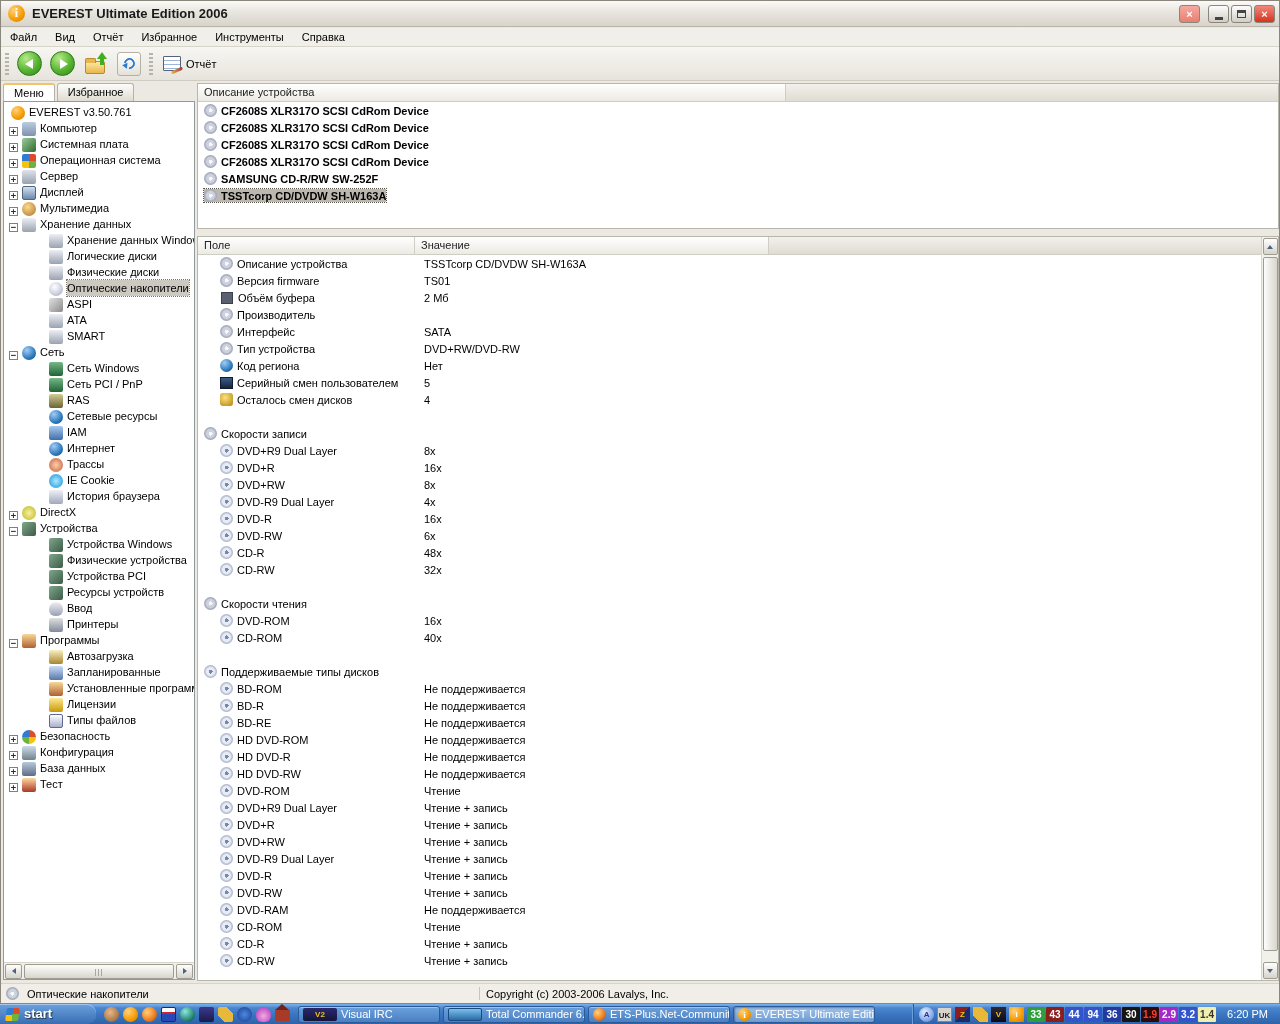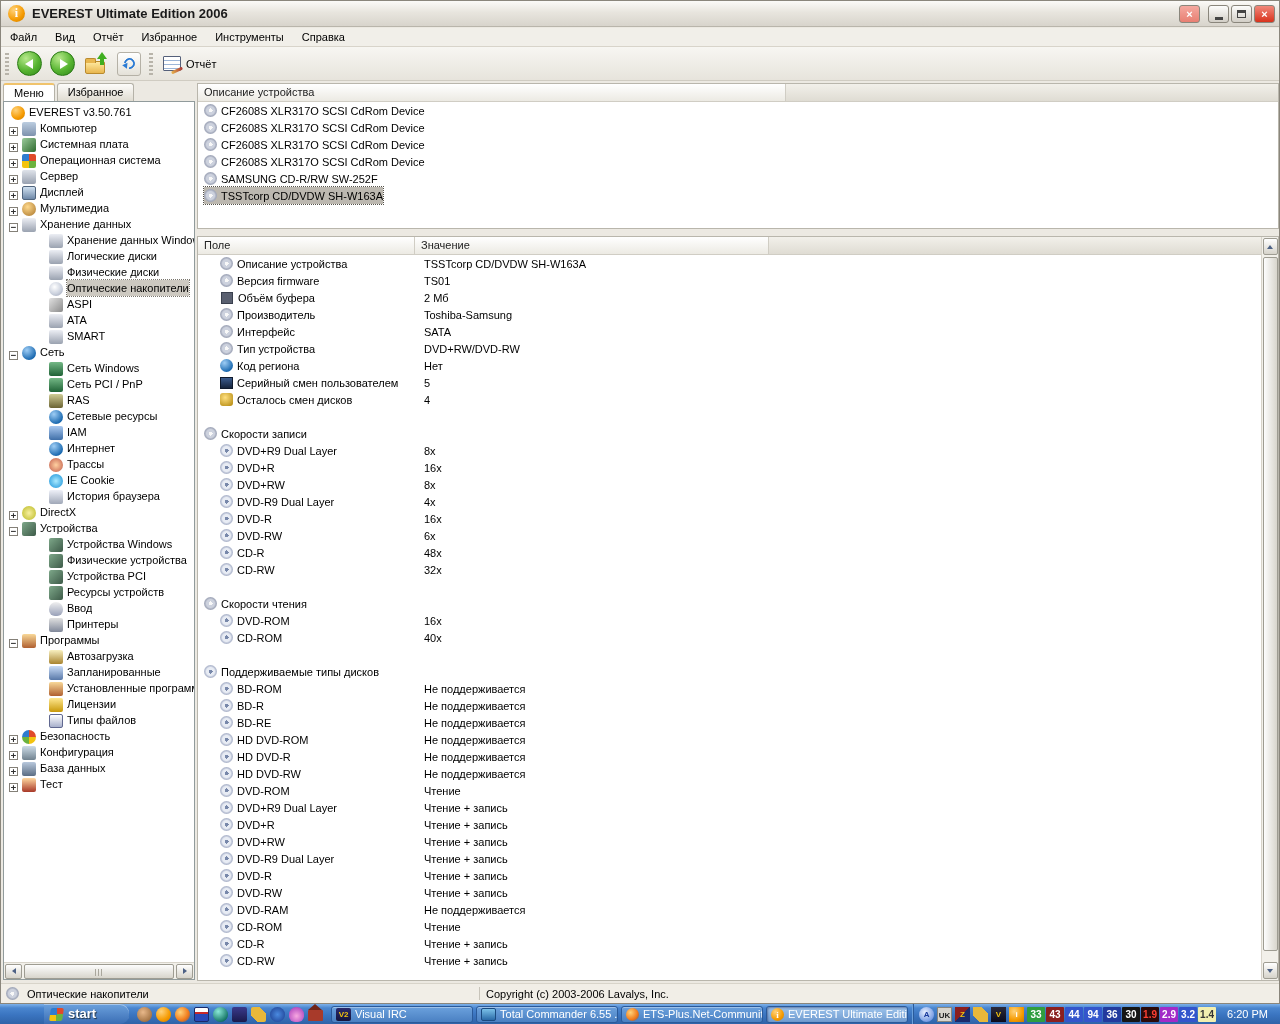--- a/index.html
+++ b/index.html
@@ -139,21 +139,21 @@
   .v-track-rest { flex:1; }
 
   
   .rightcol { position:absolute; left:196px; top:82px; width:1082px; height:666px; }
   .device-pane { position:absolute; left:0; top:0; width:100%; height:146px; background:#fff;
                  border:1px solid #b9b6ac; overflow:hidden; }
   .pane-hdr { height:18px; display:flex; border-bottom:1px solid #d0cdc4; }
   .col-hdr { background:linear-gradient(#ffffff,#eceae3); border-right:1px solid #d0cdc4;
              line-height:17px; padding-left:6px; color:#222; }
   .col-rest { flex:1; background:linear-gradient(#f2f0ea,#dfdcd3); }
-  .dev-row { height:17px; display:flex; padding-left:6px; }
+  .dev-row { height:17px; display:flex; align-items:center; padding-left:6px;font-weight:bold; }
   .sel-wrap { display:inline-flex; align-items:center; background:#bcb8b0; outline:1px dotted #55524a; }
   .cd-icon { width:13px; height:13px; border-radius:50%; margin-right:4px; flex:none;
              background:radial-gradient(circle at 50% 50%,#f8f8f8 0 2px,#cdd2de 2px 4px,#a8aebf 60%,#8890a4); }
   .disc-icon { width:13px; height:13px; border-radius:50%; margin-right:4px; flex:none;
              background:radial-gradient(circle at 50% 50%,#7888aa 0 2px,#e8ecf4 2px 4px,#b8c0d4 60%,#8890a8); }
   .chip-icon { width:12px; height:12px; margin:0 5px 0 1px; background:#5a6070; border:1px solid #3a404e; flex:none; }
   .globe2-icon { width:13px; height:13px; border-radius:50%; margin-right:4px; flex:none;
              background:radial-gradient(circle at 35% 30%,#9ecdf5,#1565ad 75%); }
   .monitor-user-icon { width:13px; height:12px; margin-right:4px; background:linear-gradient(#3a5a8c,#16243c);
              border:1px solid #101a2c; flex:none; }
@@ -173,21 +173,21 @@
   
   .statusbar { position:absolute; left:0; top:982px; width:100%; height:20px;
                background:#f1eee7; border-top:1px solid #d8d4ca; display:flex; align-items:center; }
   .statusbar .cd-icon { margin-left:5px; }
   .status-divider { position:absolute; left:478px; top:3px; bottom:3px; width:1px; background:#c8c4ba; }
   .copyright { position:absolute; left:485px; line-height:20px; }
 
   
   .taskbar { position:absolute; left:0; top:1004px; width:1280px; height:20px;
              background:linear-gradient(180deg,#7db1ea 0,#4a86cf 20%,#3a74c0 55%,#2f63a8 100%);
-             display:flex; align-items:center; overflow:hidden;padding-left:44px; }
+             display:flex; align-items:center; overflow:hidden; }
   .startbtn { width:96px; height:20px; display:flex; align-items:center; gap:5px; padding-left:6px;
               background:linear-gradient(180deg,#6ba1dd,#3a6db4); border-radius:0 9px 9px 0;
               box-shadow:inset 0 1px 0 rgba(255,255,255,.4); }
   .xpflag { width:13px; height:13px; border-radius:2px; transform:skewX(-8deg);
             background:conic-gradient(#e04a2a 0 25%,#6cb33f 0 50%,#f3c30f 50% 75%,#2f7cd0 0); }
   .start-label { color:#fff; font:bold 13px/20px "Liberation Sans",sans-serif; text-shadow:1px 1px 1px #234; }
   .qlaunch { display:flex; align-items:center; gap:4px; padding:0 8px; }
   .ql { width:15px; height:15px; flex:none; border-radius:2px; }
   .emule-icon { border-radius:50%; background:radial-gradient(circle at 40% 35%,#e8b88a,#8a5a2a); }
   .firefox-icon { border-radius:50%; background:radial-gradient(circle at 35% 35%,#ffd27a,#f07818 60%,#2a5aa8); }
@@ -199,21 +199,21 @@
                     font:bold 10px/15px "DejaVu Sans",sans-serif; text-align:center; }
   .flame-icon { border-radius:50% 50% 40% 40%; background:radial-gradient(circle at 50% 60%,#f8a8e0,#a030b8); }
   .house-icon { position:relative; background:#a83a2a; border-radius:1px; margin-top:2px; height:11px; }
   .house-icon::before { content:""; position:absolute; left:0; top:-6px; width:0; height:0;
                         border-left:7px solid transparent; border-right:7px solid transparent; border-bottom:6px solid #702418; }
   .tasks { display:flex; align-items:center; gap:3px; flex:1; padding-right:4px; }
   .task { width:142px; height:17px; display:flex; align-items:center; gap:4px; padding:0 4px;
           border:1px solid #2a5a9a; border-radius:3px; color:#fff; white-space:nowrap; overflow:hidden;
           background:linear-gradient(#6ba1dd,#4a80c2); box-shadow:inset 0 1px 0 rgba(255,255,255,.35); }
   .task.active { background:linear-gradient(#9ec4ec,#6f9bd0); box-shadow:inset 1px 1px 2px rgba(0,0,50,.35); }
-  .task .ticon { width:15px; height:13px; flex:none; border-radius:2px; }
+  .task .ticon { width:34px; height:13px; flex:none; border-radius:2px; }
   .virc-icon { background:linear-gradient(#2a2a6c,#14143c); color:#f3c30f; font:bold 8px/13px "Liberation Sans",sans-serif; text-align:center; }
   .totalcmd-icon { background:linear-gradient(#7ac0e8,#2a6aa8); border:1px solid #1a4a80; }
   .task .firefox-icon,.task .everest-icon { width:13px; height:13px; border-radius:50%; }
   .everest-icon.ticon,.everest-tray-icon,.ql.everest-icon { border-radius:50%;
       background:radial-gradient(circle at 35% 30%,#ffd27a,#f59a00 60%,#c97a00);
       color:#fff; font:bold 9px/14px "Liberation Serif",serif; text-align:center; }
   .tray { display:flex; align-items:center; height:20px; padding:0 4px 0 6px;
           border-left:1px solid #6aa0dc; box-shadow:inset 1px 0 0 #2a5a9a; }
   .tray-ic { width:15px; height:15px; margin-right:3px; flex:none; border-radius:0;
              color:#fff; font:bold 8px/15px "Liberation Sans",sans-serif; text-align:center; }
@@ -555,21 +555,20 @@
               <span class="chip-icon"></span>
               <span>Объём буфера</span>
             </span>
             <span class="vcell">2 Мб</span>
           </div>
           <div class="prow">
             <span class="fcell indent">
               <span class="cd-icon"></span>
               <span>Производитель</span>
             </span>
-            <span class="vcell">Toshiba-Samsung</span>
           </div>
           <div class="prow">
             <span class="fcell indent">
               <span class="cd-icon"></span>
               <span>Интерфейс</span>
             </span>
             <span class="vcell">SATA</span>
           </div>
           <div class="prow">
             <span class="fcell indent">

